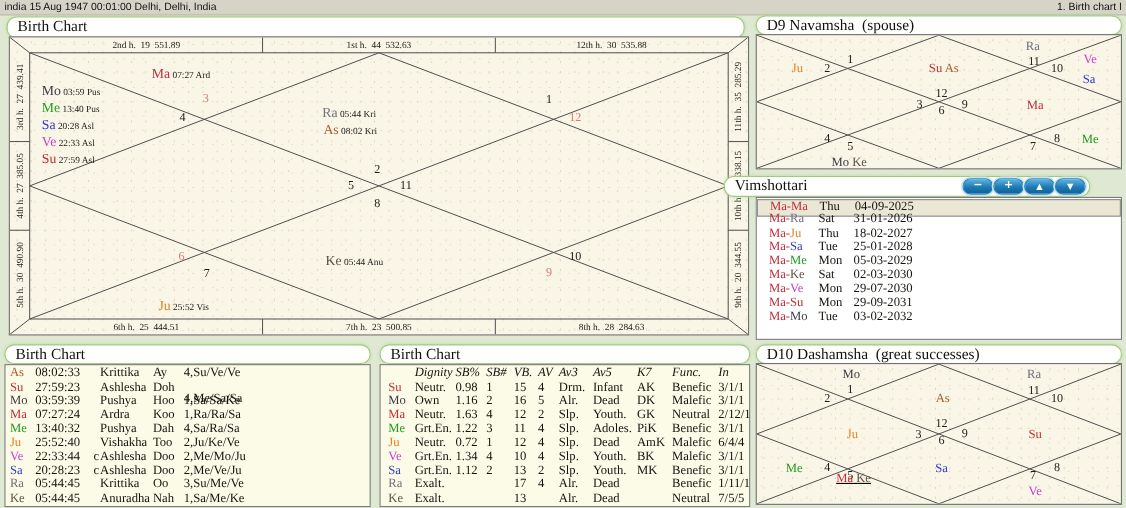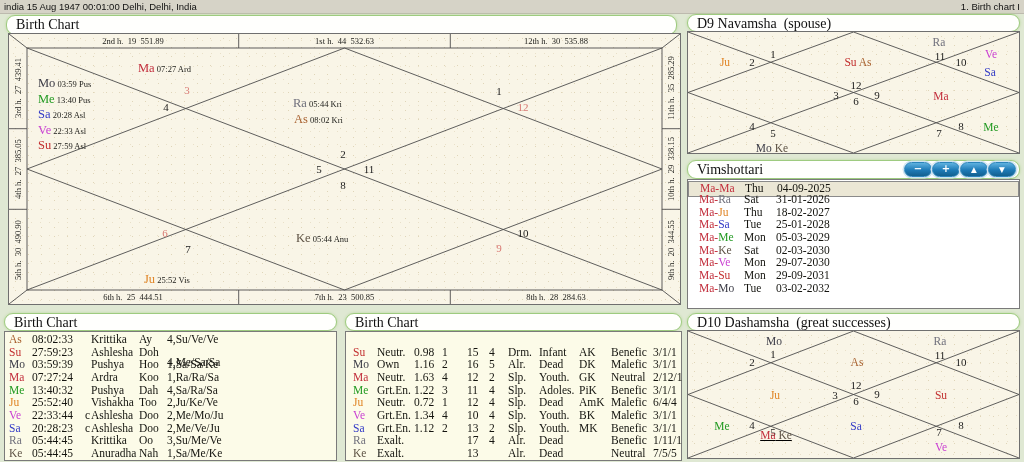--- a/index.html
+++ b/index.html
@@ -131,21 +131,21 @@
     <div class="planet ctr" style="left: 37px; top: 29px;"><span class="pname sm" style="color: rgb(224, 132, 36);">Ju</span></div>
     <div class="planet ctr" style="left: 170px; top: 29px;"><span class="pname sm" style="color: rgb(194, 46, 46);">Su</span><span class="pname sm" style="color: rgb(168, 97, 47);"> As</span></div>
     <div class="planet ctr" style="left: 251px; top: 9px;"><span class="pname sm" style="color: rgb(113, 113, 125);">Ra</span></div>
     <div class="planet ctr" style="left: 303px; top: 21px;"><span class="pname sm" style="color: rgb(201, 62, 210);">Ve</span></div>
     <div class="planet ctr" style="left: 302px; top: 39px;"><span class="pname sm" style="color: rgb(49, 57, 198);">Sa</span></div>
     <div class="planet ctr" style="left: 253px; top: 63px;"><span class="pname sm" style="color: rgb(194, 46, 60);">Ma</span></div>
     <div class="planet ctr" style="left: 303px; top: 94px;"><span class="pname sm" style="color: rgb(34, 154, 34);">Me</span></div>
     <div class="planet ctr" style="left: 84px; top: 115px;"><span class="pname sm" style="color: rgb(59, 59, 70);">Mo</span><span class="pname sm" style="color: rgb(93, 82, 68);"> Ke</span></div>
   </div>
 
-<div class="panel-hdr" style="left:687px;top:160px;width:331px;height:17px;">
+<div class="panel-hdr" style="left:658px;top:160px;width:331px;height:17px;">
   <span class="ht">Vimshottari</span>
   <span id="vim-buttons"><div class="vbtn" style="left: 216px; top: 1px;">−</div><div class="vbtn" style="left: 244px; top: 1px;">+</div><div class="vbtn" style="left: 272px; top: 1px;"><span class="arr">▲</span></div><div class="vbtn" style="left: 300px; top: 1px;"><span class="arr">▼</span></div></span>
 </div>
 <div class="whitebox" id="vim-table" style="left:687px;top:179px;width:331px;height:128px;">
     <div class="trow sel" style="top: 0.5px;">
       <span class="tcell" style="left: 11px;"><span style="color: rgb(194, 46, 60);">Ma-</span><span style="color: rgb(194, 46, 60);">Ma</span></span>
       <span class="tcell" style="left: 56px;">Thu</span>
       <span class="tcell" style="left: 88px;">04-09-2025</span>
     </div>
     <div class="trow" style="top: 13.15px;">
@@ -265,20 +265,32 @@
       <span class="tcell" style="left: 86px;">Anuradha</span>
       <span class="tcell" style="left: 134px;">Nah</span>
       <span class="tcell" style="left: 162px;">1,Sa/Me/Ke</span>
     </div>
   </div>
 
 <div class="panel-hdr" style="left:345px;top:313px;width:335px;height:16px;">
   <span class="ht">Birth Chart</span>
 </div>
 <div class="tablebox" id="dig-table" style="left:345px;top:331px;width:335px;height:128px;">
+    <div class="trow" style="top: 1px;">
+      <span class="tcell it" style="left: 31px;">Dignity</span>
+      <span class="tcell it" style="left: 68px;">SB%</span>
+      <span class="tcell it" style="left: 96px;">SB#</span>
+      <span class="tcell it" style="left: 121px;">VB.</span>
+      <span class="tcell it" style="left: 143px;">AV</span>
+      <span class="tcell it" style="left: 162px;">Av3</span>
+      <span class="tcell it" style="left: 193px;">Av5</span>
+      <span class="tcell it" style="left: 233px;">K7</span>
+      <span class="tcell it" style="left: 265px;">Func.</span>
+      <span class="tcell it" style="left: 307px;">In</span>
+    </div>
     <div class="trow" style="top: 13.65px;">
       <span class="tcell" style="left: 7px; color: rgb(194, 46, 46);">Su</span>
       <span class="tcell" style="left: 31px;">Neutr.</span>
       <span class="tcell" style="left: 68px;">0.98</span>
       <span class="tcell" style="left: 96px;">1</span>
       <span class="tcell" style="left: 121px;">15</span>
       <span class="tcell" style="left: 143px;">4</span>
       <span class="tcell" style="left: 162px;">Drm.</span>
       <span class="tcell" style="left: 193px;">Infant</span>
       <span class="tcell" style="left: 233px;">AK</span>

